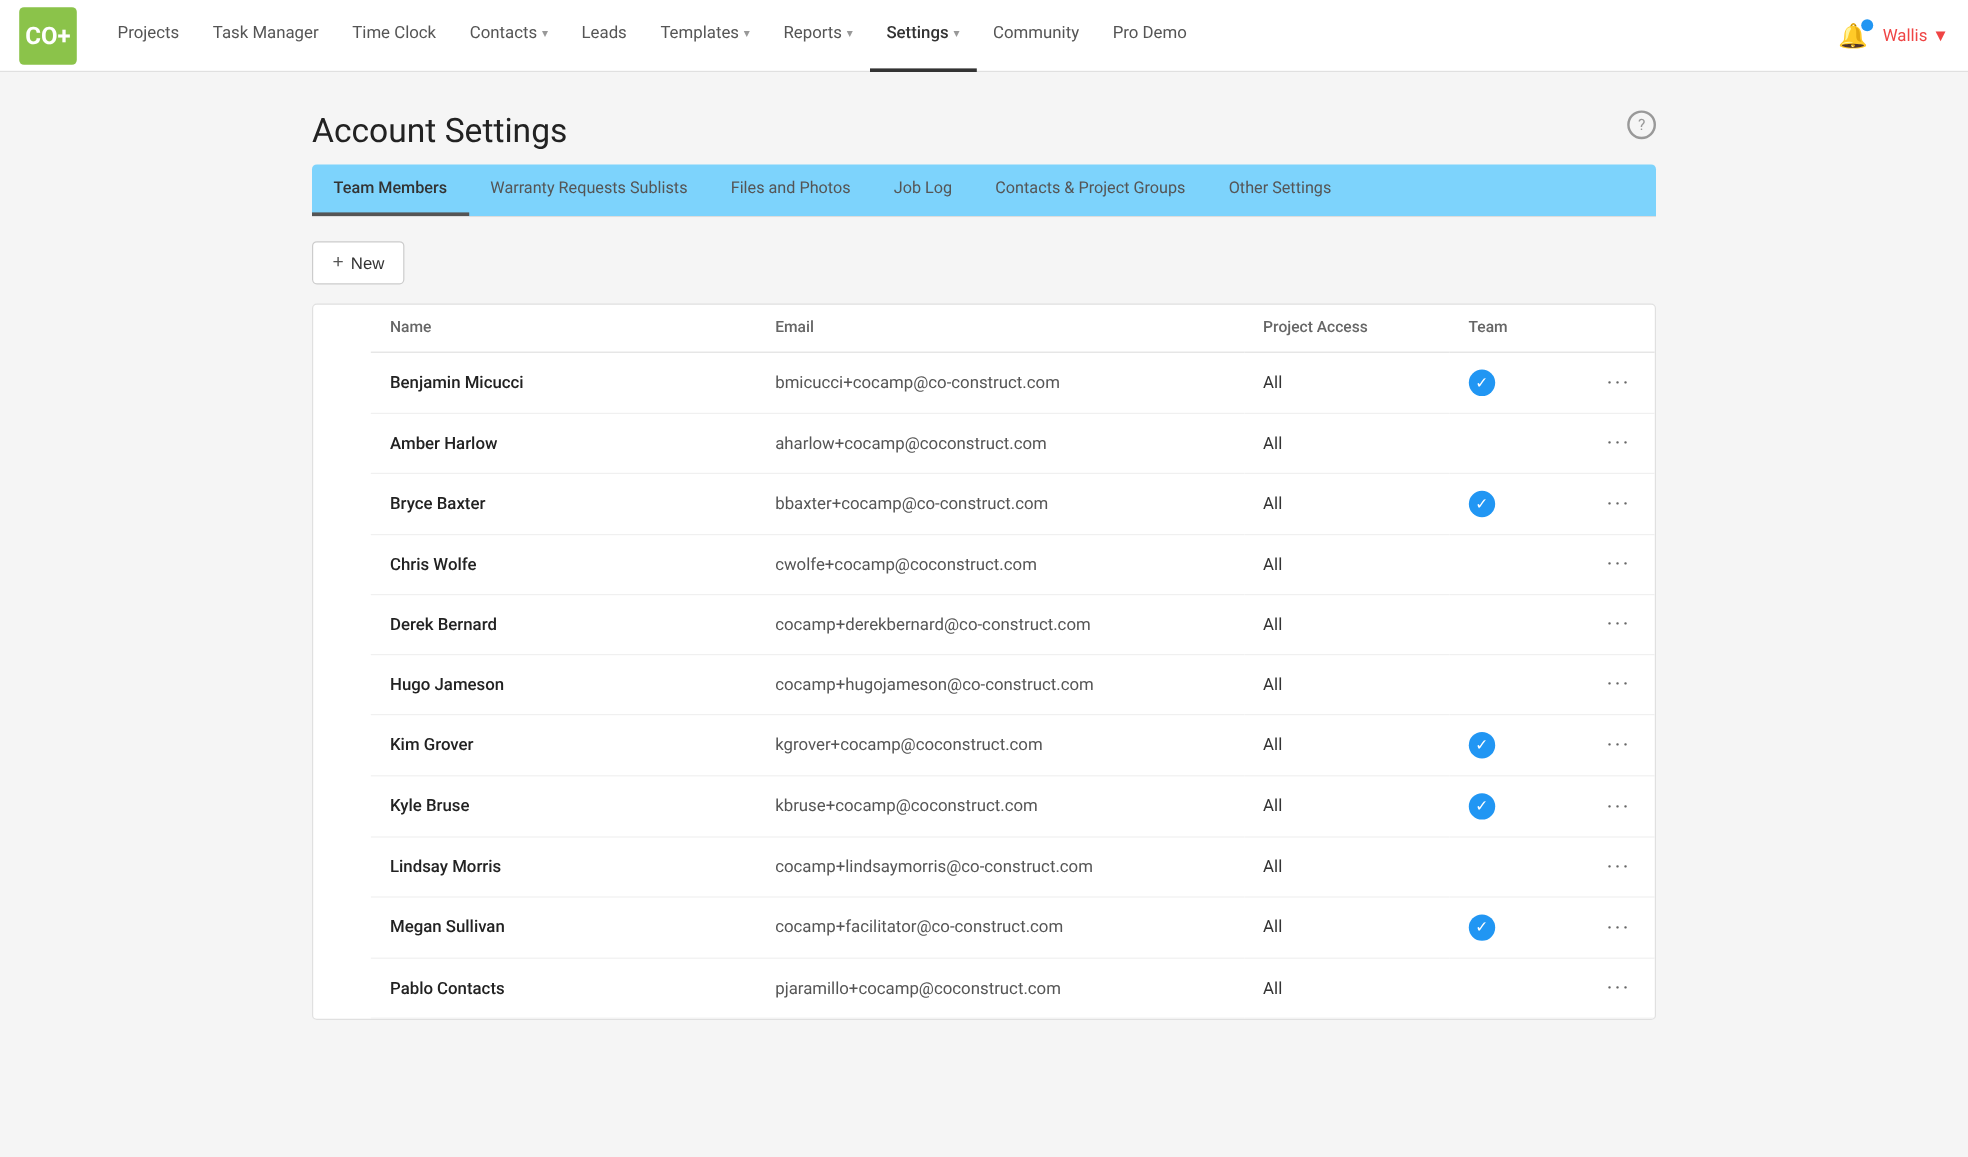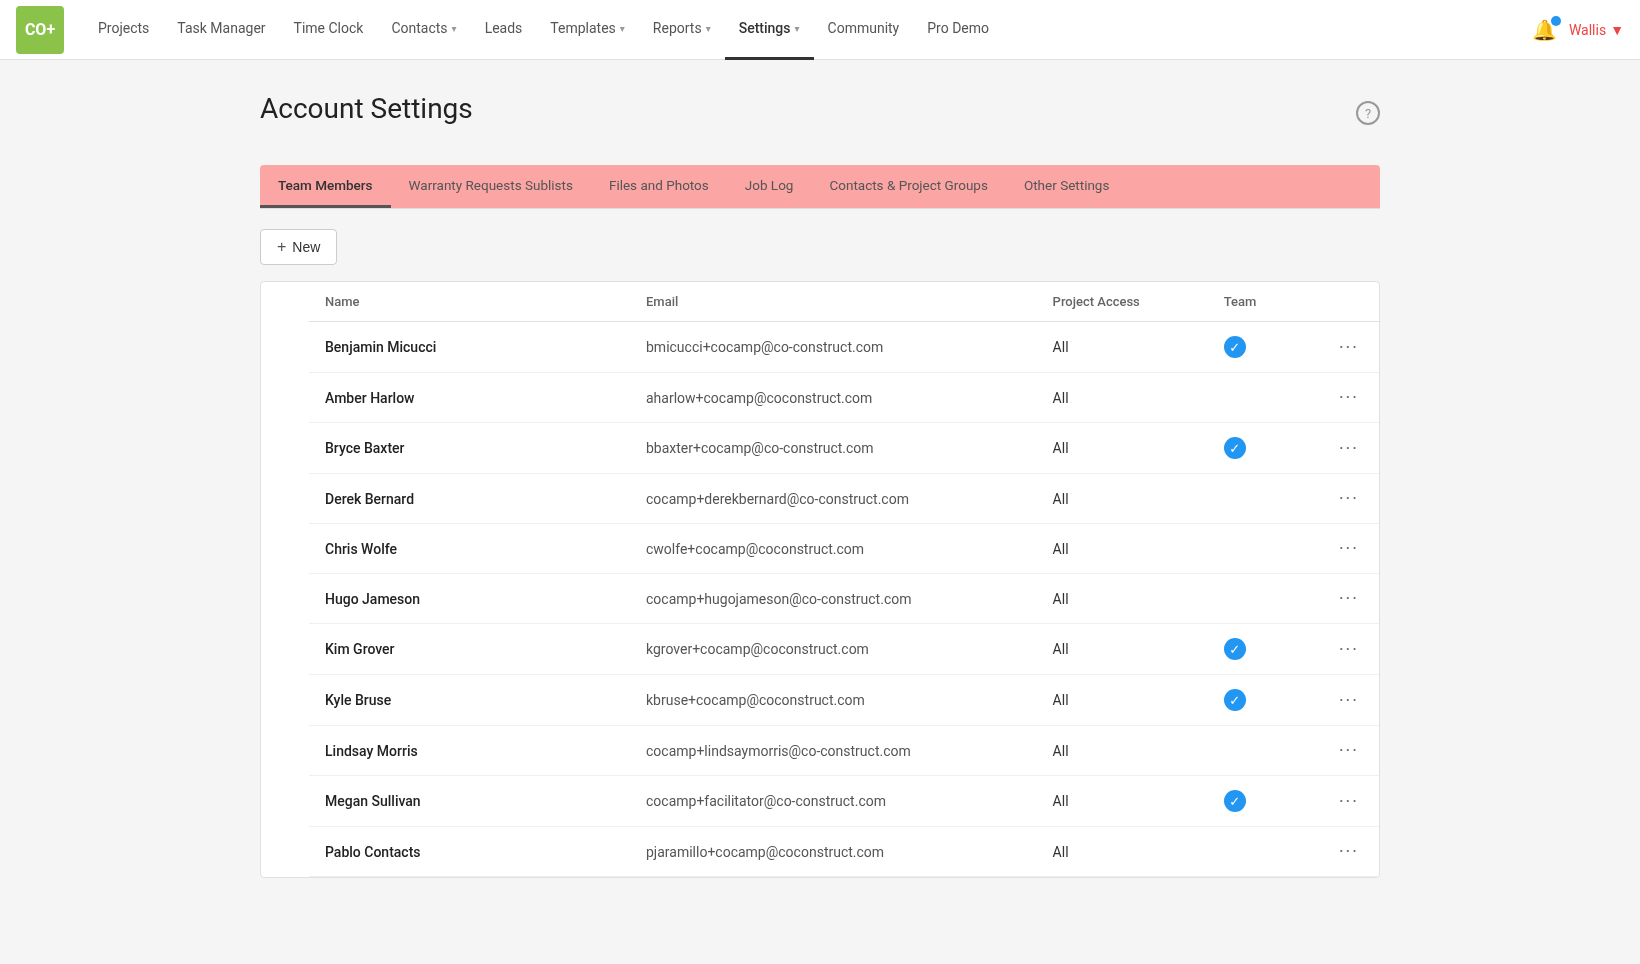--- a/index.html
+++ b/index.html
@@ -14,21 +14,21 @@
       align-items: center;
       padding: 0 16px;
       position: sticky;
       top: 0;
       z-index: 100;
     }
     .navbar-logo {
       background: #8bc34a;
       color: #fff;
       font-weight: 700;
-      font-size: 16px;
+      font-size: 20px;
       width: 48px;
       height: 48px;
       display: flex;
       align-items: center;
       justify-content: center;
       border-radius: 4px;
       margin-right: 20px;
       flex-shrink: 0;
     }
     .navbar-nav {
@@ -89,23 +89,23 @@
     }
 
     
     .main-content {
       max-width: 1200px;
       margin: 0 auto;
       padding: 32px 40px;
     }
     .page-header {
       display: flex;
-      align-items: flex-end;
+      align-items: flex-start;
       justify-content: space-between;
-      margin-bottom: 40px;
+      margin-bottom: 12px;
     }
     .page-title {
       font-size: 28px;
       font-weight: 400;
       color: #222;
     }
     .help-icon {
       width: 24px;
       height: 24px;
       border-radius: 50%;
@@ -116,21 +116,21 @@
       justify-content: center;
       font-size: 13px;
       cursor: pointer;
     }
 
     
     .tabs-bar {
       display: flex;
       border-bottom: 1px solid #ddd;
       margin-bottom: 20px;
-      background: #fca5a5;
+      background: #7dd3fc;
       border-radius: 4px 4px 0 0;
     }
     .tab {
       padding: 12px 18px;
       cursor: pointer;
       font-size: 13.5px;
       color: #555;
       border-bottom: 3px solid transparent;
       white-space: nowrap;
     }
@@ -320,29 +320,29 @@
             <td class="col-actions"><span class="more-btn">···</span></td>
           </tr>
           <tr>
             <td class="col-name td-name">Bryce Baxter</td>
             <td class="col-email td-email">bbaxter+cocamp@co-construct.com</td>
             <td class="col-access td-access-all">All</td>
             <td class="col-admin"><span style="display:inline-flex;align-items:center;justify-content:center;width:22px;height:22px;background:#2196f3;border-radius:50;color:#fff;font-size:13px;border-radius:50%;">✓</span></td>
             <td class="col-actions"><span class="more-btn">···</span></td>
           </tr>
           <tr>
+            <td class="col-name td-name">Chris Wolfe</td>
+            <td class="col-email td-email">cwolfe+cocamp@coconstruct.com</td>
+            <td class="col-access td-access-all">All</td>
+            <td class="col-admin"></td>
+            <td class="col-actions"><span class="more-btn">···</span></td>
+          </tr>
+          <tr>
             <td class="col-name td-name">Derek Bernard</td>
             <td class="col-email td-email">cocamp+derekbernard@co-construct.com</td>
-            <td class="col-access td-access-all">All</td>
-            <td class="col-admin"></td>
-            <td class="col-actions"><span class="more-btn">···</span></td>
-          </tr>
-          <tr>
-            <td class="col-name td-name">Chris Wolfe</td>
-            <td class="col-email td-email">cwolfe+cocamp@coconstruct.com</td>
             <td class="col-access td-access-all">All</td>
             <td class="col-admin"></td>
             <td class="col-actions"><span class="more-btn">···</span></td>
           </tr>
           <tr>
             <td class="col-name td-name">Hugo Jameson</td>
             <td class="col-email td-email">cocamp+hugojameson@co-construct.com</td>
             <td class="col-access td-access-all">All</td>
             <td class="col-admin"></td>
             <td class="col-actions"><span class="more-btn">···</span></td>

